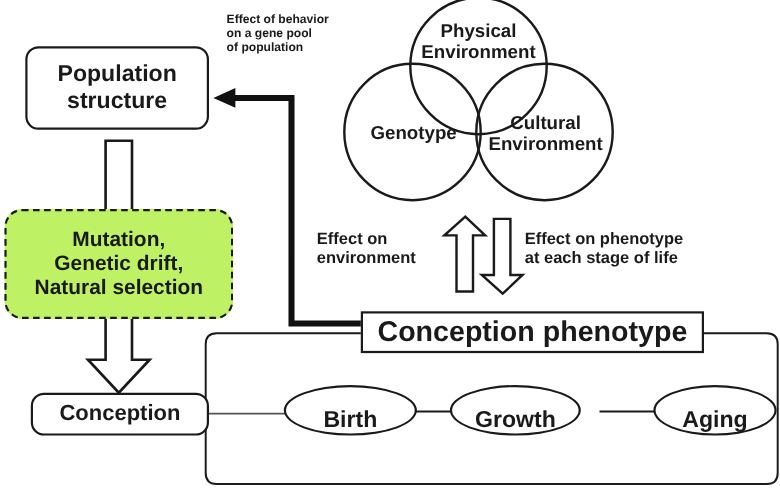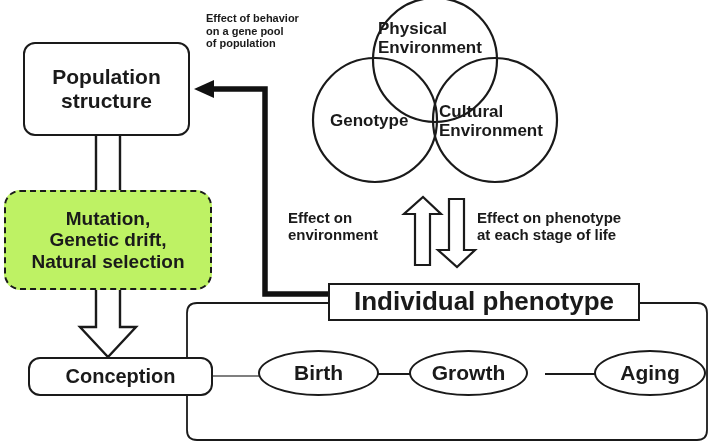--- a/index.html
+++ b/index.html
@@ -26,29 +26,29 @@
     position: absolute;
     color: #1a1a1a;
     font-weight: bold;
     line-height: 1.14;
     white-space: pre-line;
     text-align: left;
   }
 
   
   .box-pop {
-    left: 23px; top: 42px; width: 167px; height: 94px;
+    left: 23px; top: 42px; width: 167px; height: 76px;
     font-size: 21px;
   }
   .box-dashed {
     left: 4px; top: 190px; width: 208px; height: 100px;
     font-size: 19px;
   }
   .box-conc {
-    left: 28px; top: 357px; width: 185px; height: 39px;
+    left: 28px; top: 357px; width: 162px; height: 39px;
     font-size: 20px;
   }
   .box-indiv {
     left: 328px; top: 283px; width: 312px; height: 38px;
     font-size: 26px;
   }
   .boxwrap {
     position: absolute;
     display: flex;
     align-items: center;
@@ -69,36 +69,37 @@
     border-radius: 16px;
     background: #bef264;
   }
   .rect-solid {
     border: 2.5px solid #1a1a1a;
     background: #fff;
   }
   .ell {
     position: absolute;
     display: flex;
-    align-items: center;
+    align-items: flex-end;
     justify-content: center;
     border: 2.2px solid #1a1a1a;
     border-radius: 50%;
     background: #fff;
     color: #1a1a1a;
     font-weight: bold;
     font-size: 21px;
     box-sizing: border-box;
   }
   .circ-label {
     position: absolute;
     color: #1a1a1a;
     font-weight: bold;
     font-size: 17px;
     line-height: 1.1;
+    text-align: center;
     white-space: pre-line;
   }
   .t-effect-behavior { left: 206px; top: 12px; font-size: 11px; }
   .t-effect-env { left: 288px; top: 209px; font-size: 15px; }
   .t-effect-phen { left: 477px; top: 209px; font-size: 15px; }
   .t-morph { left: 272px; top: 404px; font-size: 18px; }
 </style>
 </head>
 <body>
 
@@ -140,21 +141,21 @@
     <span style="white-space:pre-line;">Mutation,
 Genetic drift,
 Natural selection</span>
   </div>
 
   <div class="boxwrap rounded-solid box-conc">
     <span>Conception</span>
   </div>
 
   <div class="boxwrap rect-solid box-indiv">
-    <span>Individual phenotype</span>
+    <span>Conception phenotype</span>
   </div>
 
   <div class="circ-label" style="left:378px; top:20px; width:114px;">Physical
 Environment</div>
   <div class="circ-label" style="left:330px; top:112px; width:92px;">Genotype</div>
   <div class="circ-label" style="left:439px; top:103px; width:114px;">Cultural
 Environment</div>
 
   <div class="ell" style="left:258px; top:350px; width:121px; height:46px;">
     <span>Birth</span>

